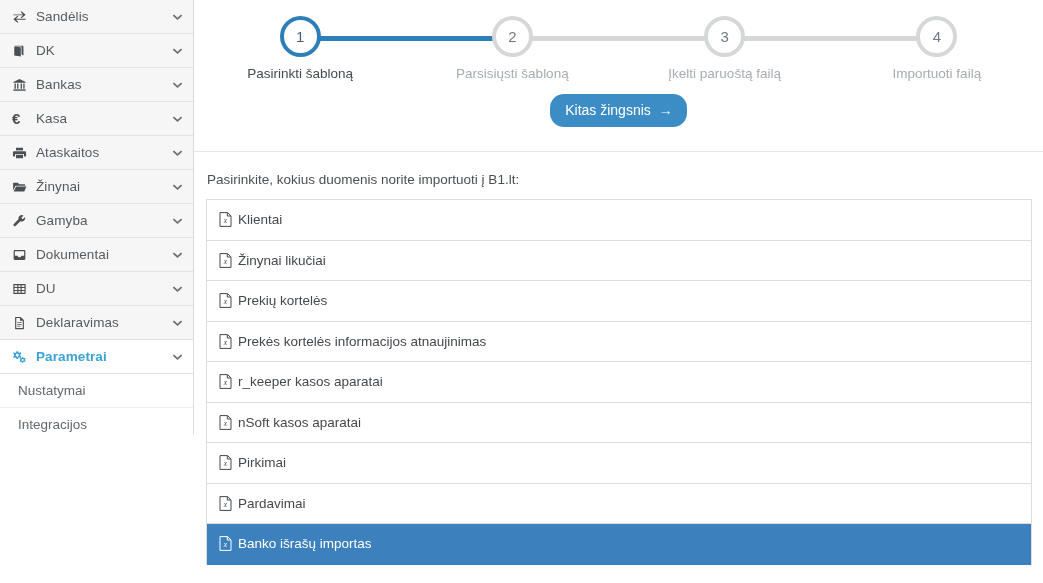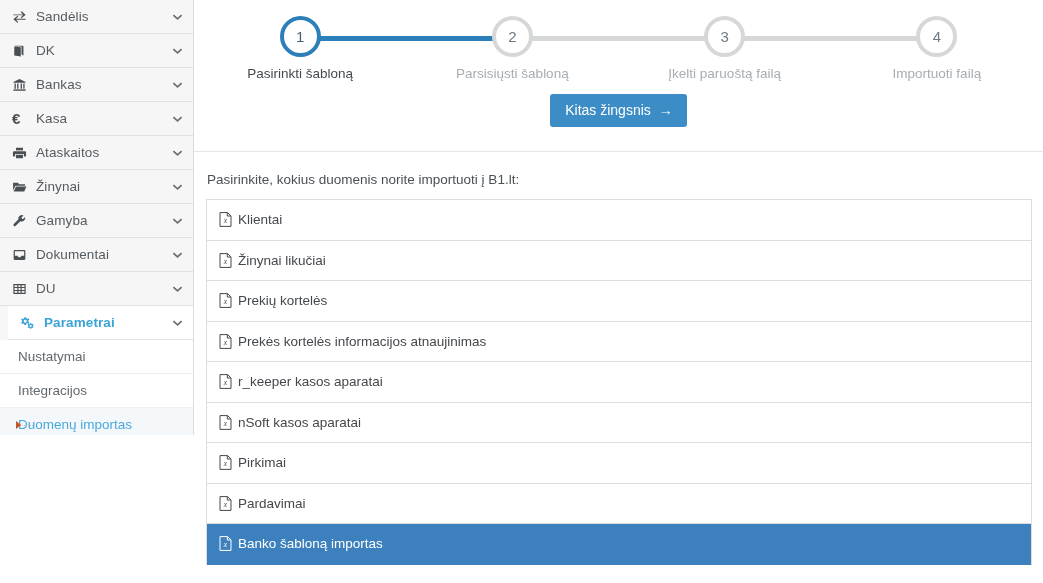--- a/index.html
+++ b/index.html
@@ -37,21 +37,21 @@
     align-items: center;
     padding: 0 10px 0 12px;
     border-bottom: 1px solid #e2e2e2;
     background: #f6f6f6;
     color: #555b60;
     font-size: 13.5px;
     cursor: pointer;
     position: relative;
   }
   .nav-item:first-child { border-top: none; }
-  .nav-item.active { background: #ffffff; margin-left: 8px; }
+  .nav-item.active { background: #ffffff; }
   .nav-item.active .nav-label { color: #3ba3d6; font-weight: bold; }
   .nav-item.active .nav-icon { color: #3ba3d6; }
 
   .nav-icon {
     width: 22px;
     min-width: 22px;
     display: inline-flex;
     align-items: center;
     justify-content: flex-start;
     color: #4a4f53;
@@ -205,21 +205,21 @@
     text-align: center;
     margin-top: 2px;
   }
   .btn-next {
     display: inline-flex;
     align-items: center;
     gap: 8px;
     background: #3c8dc5;
     color: #ffffff;
     border: none;
-    border-radius: 3px;
+    border-radius: 14px;
     padding: 8px 14px 8px 15px;
     font-size: 14px;
     font-family: "Liberation Sans", sans-serif;
     cursor: pointer;
     line-height: 1.2;
   }
   .btn-next .arrow { font-size: 14px; line-height: 1; }
 
   
   #list-section {
@@ -380,20 +380,33 @@
             </svg>
           </span>
         </div>
         <div class="nav-item">
           <span class="nav-icon">
             <svg width="15" height="14" viewBox="0 0 16 16" fill="currentColor">
               <path d="M1 2.3h14v11.4H1V2.3zm1.3 1.3v2.1h3.2V3.6H2.3zm4.5 0v2.1h2.4V3.6H6.8zm3.7 0v2.1h3.2V3.6h-3.2zM2.3 6.9V9h3.2V6.9H2.3zm4.5 0V9h2.4V6.9H6.8zm3.7 0V9h3.2V6.9h-3.2zM2.3 10.3v2.1h3.2v-2.1H2.3zm4.5 0v2.1h2.4v-2.1H6.8zm3.7 0v2.1h3.2v-2.1h-3.2z"></path>
             </svg>
           </span>
           <span class="nav-label">DU</span>
+          <span class="nav-caret">
+            <svg width="11" height="8" viewBox="0 0 12 8" fill="none" stroke="currentColor" stroke-width="2">
+              <path d="M1.5 2l4.5 4 4.5-4"></path>
+            </svg>
+          </span>
+        </div>
+        <div class="nav-item">
+          <span class="nav-icon">
+            <svg width="15" height="14" viewBox="0 0 16 16" fill="currentColor">
+              <path d="M3 1h6.3L13 4.7V15H3V1zm1.3 1.3v11.4h7.4V5.4H8.6V2.3H4.3zM5.5 7h5v1h-5V7zm0 2h5v1h-5V9zm0 2h3.5v1H5.5v-1z"></path>
+            </svg>
+          </span>
+          <span class="nav-label">Deklaravimas</span>
           <span class="nav-caret">
             <svg width="11" height="8" viewBox="0 0 12 8" fill="none" stroke="currentColor" stroke-width="2">
               <path d="M1.5 2l4.5 4 4.5-4"></path>
             </svg>
           </span>
         </div>
         <div class="nav-item active">
           <span class="nav-icon">
             <svg width="15" height="14" viewBox="0 0 16 16" fill="currentColor">
               <path d="M6.3 1.2l.4 1.5c.4.1.8.3 1.1.5l1.4-.7.9 1.5-1.1 1.1c.1.2.1.5.1.7s0 .5-.1.7l1.1 1.1-.9 1.5-1.4-.7c-.3.2-.7.4-1.1.5l-.4 1.5H4.5L4.1 9c-.4-.1-.8-.3-1.1-.5l-1.4.7L.7 7.7l1.1-1.1c-.1-.2-.1-.5-.1-.7s0-.5.1-.7L.7 4.1l.9-1.5L3 3.3c.3-.2.7-.4 1.1-.5l.4-1.5h1.8zM5.4 4.3a1.7 1.7 0 100 3.4 1.7 1.7 0 000-3.4z"></path>
@@ -542,19 +555,19 @@
             <span>Pardavimai</span>
           </div>
           <div class="import-row selected">
             <span class="xls-icon">
               <svg width="13" height="15" viewBox="0 0 13 15" fill="none">
                 <path d="M1 0.6h7.6L12 3.9v10.5H1V0.6z" stroke="currentColor" stroke-width="1" fill="none"></path>
                 <path d="M8.3 0.8v3.2h3.4" stroke="currentColor" stroke-width="1" fill="none"></path>
                 <text x="6.4" y="11.2" text-anchor="middle" font-size="7.5" font-style="italic" font-family="Liberation Serif, serif" fill="currentColor">x</text>
               </svg>
             </span>
-            <span>Banko šabloną importas</span>
+            <span>Banko išrašų importas</span>
           </div>
         </div>
     </section>
 
   </main>
 </div>
 
 </body></html>

